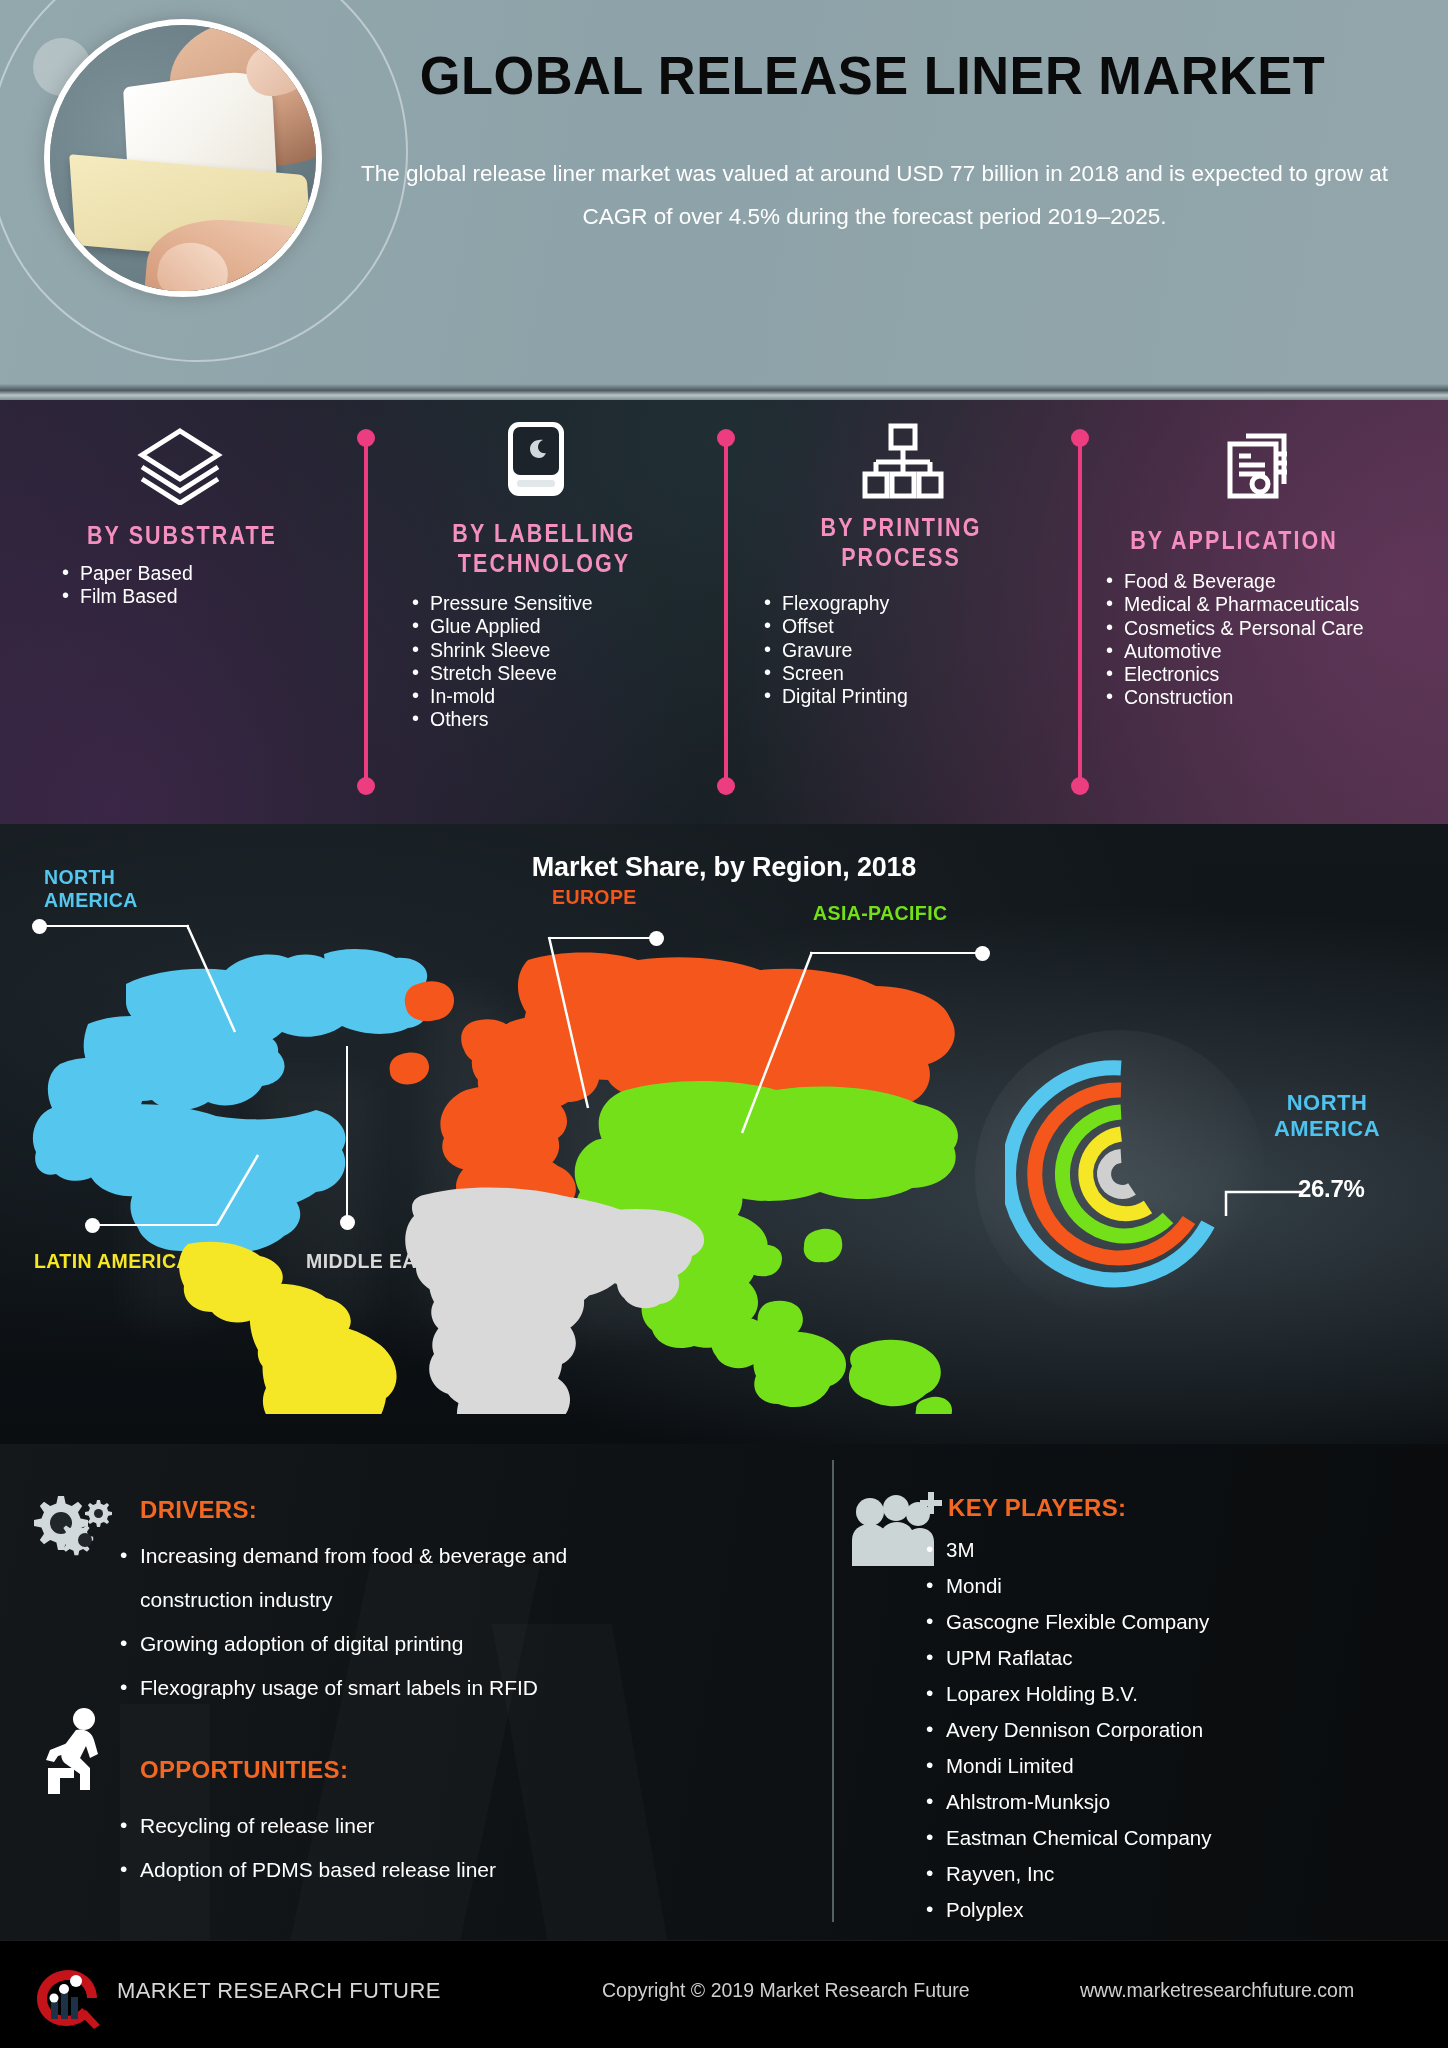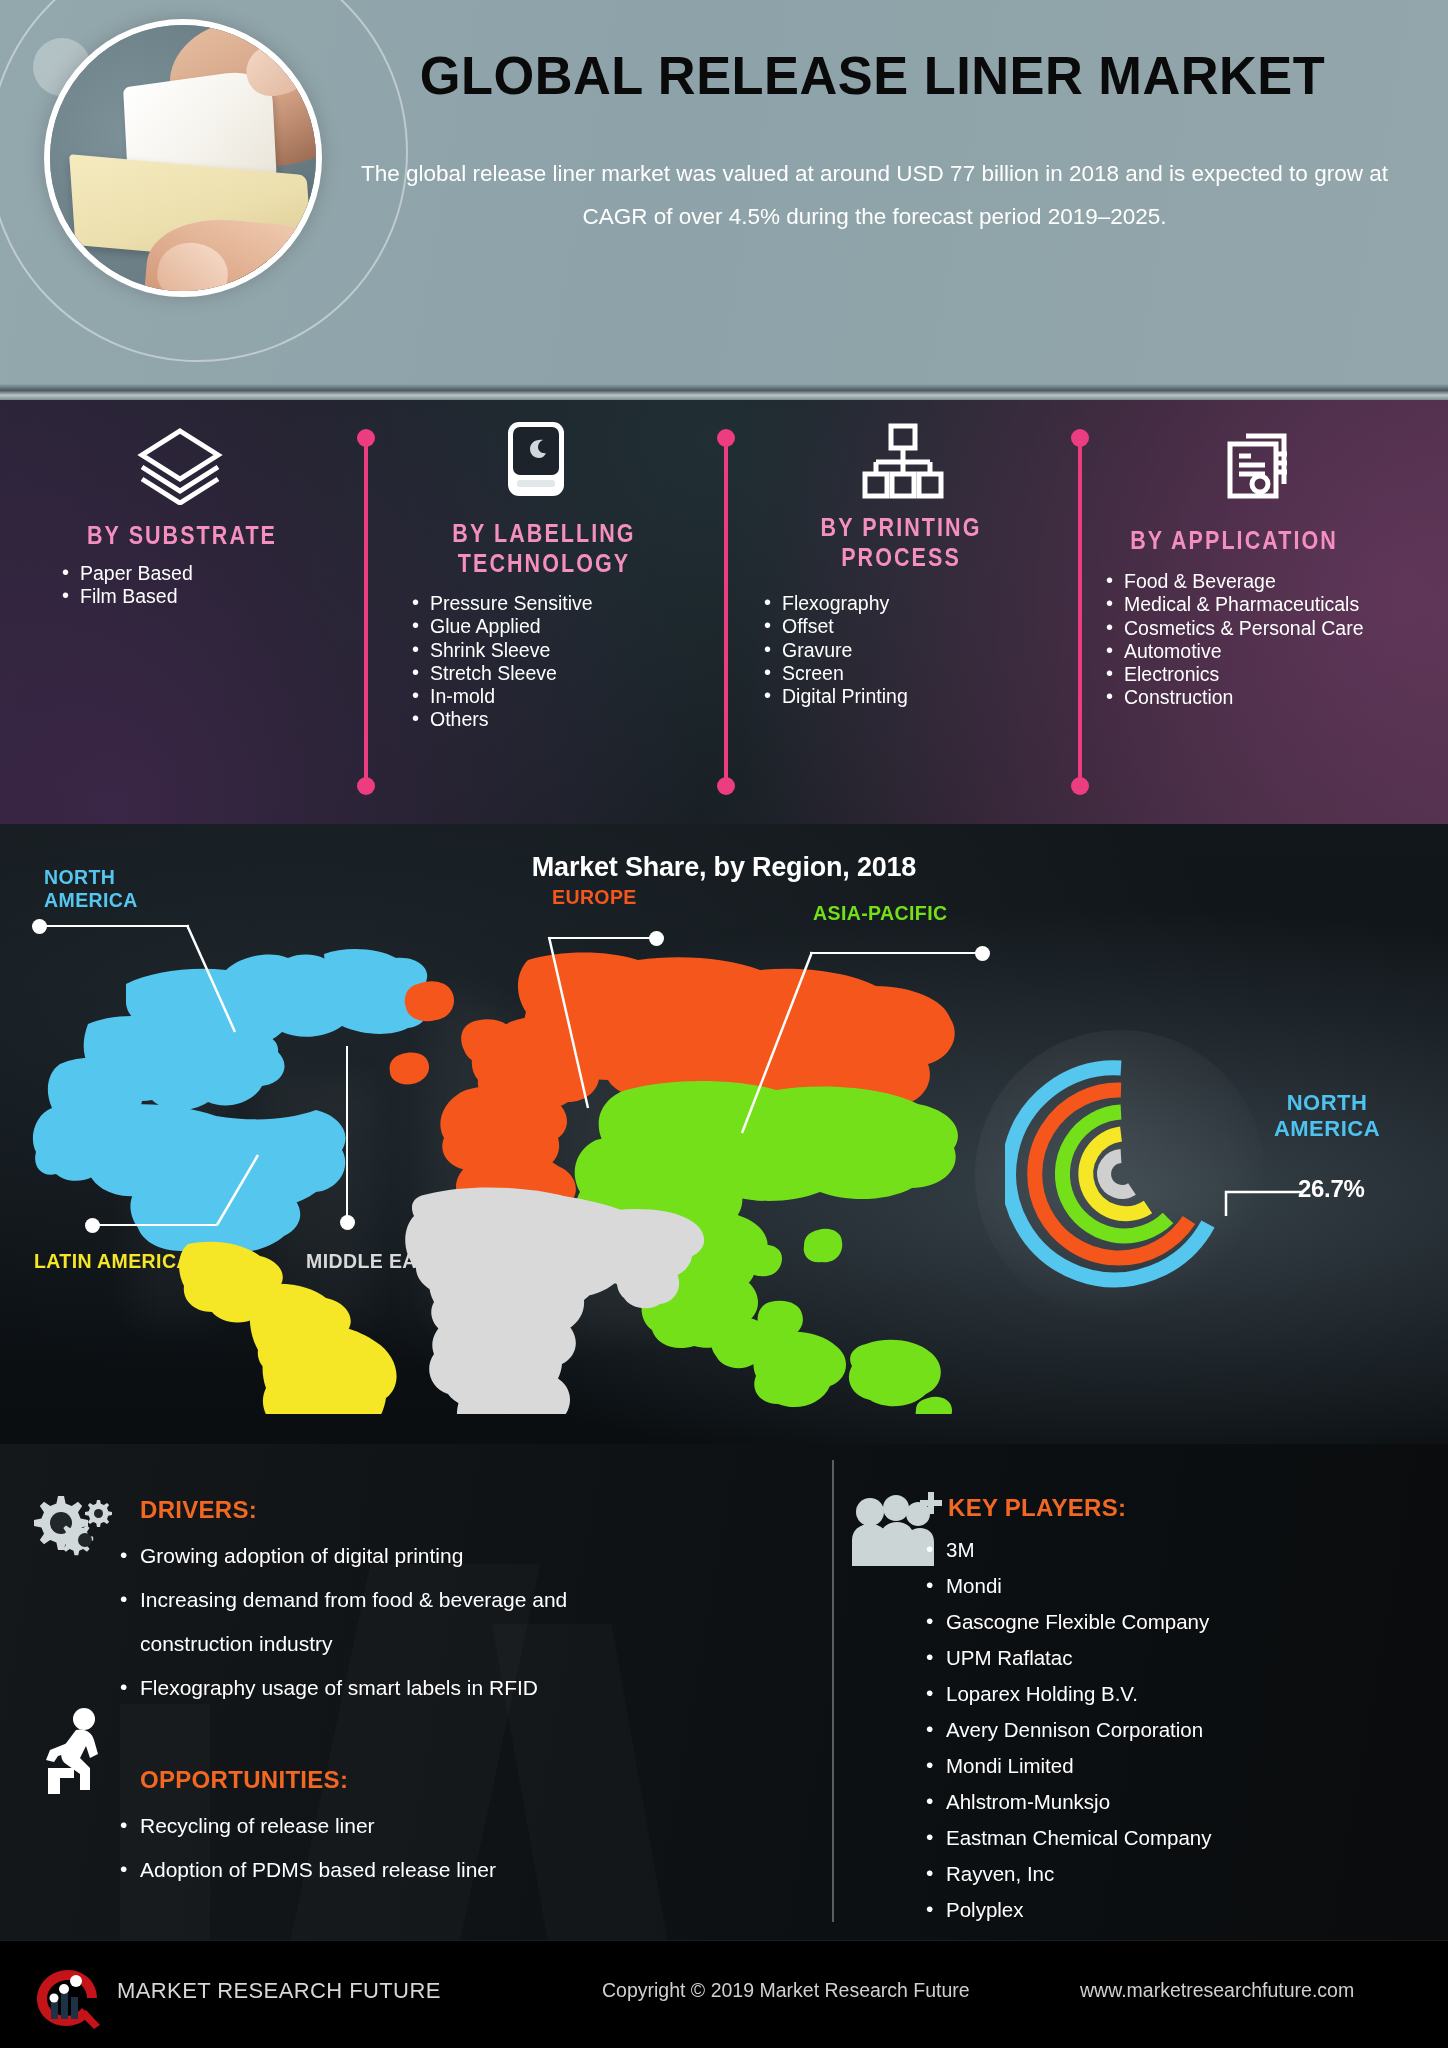--- a/index.html
+++ b/index.html
@@ -535,36 +535,36 @@
           <circle cx="33" cy="31" r="11" fill="#20262a"></circle>
           <path d="M54 36 l4.6 0 1.2 5.6 4.7 2 4.7-3.2 3.2 3.2-3.2 4.7 2 4.7 5.6 1.2 0 4.6-5.6 1.2-2 4.7 3.2 4.7-3.2 3.2-4.7-3.2-4.7 2-1.2 5.6-4.6 0-1.2-5.6-4.7-2-4.7 3.2-3.2-3.2 3.2-4.7-2-4.7L36 59l0-4.6 5.6-1.2 2-4.7-3.2-4.7 3.2-3.2 4.7 3.2 4.7-2z" transform="translate(-6,-8) scale(0.82) translate(10,10)"></path>
           <circle cx="57" cy="48" r="7" fill="#20262a"></circle>
           <path d="M69 8 l3 0 .8 3.7 3.1 1.3 3.1-2.1 2.1 2.1-2.1 3.1 1.3 3.1 3.7.8 0 3-3.7.8-1.3 3.1 2.1 3.1-2.1 2.1-3.1-2.1-3.1 1.3L72 35l-3 0-.8-3.7-3.1-1.3-3.1 2.1-2.1-2.1 2.1-3.1-1.3-3.1L57 23l0-3 3.7-.8 1.3-3.1-2.1-3.1 2.1-2.1 3.1 2.1 3.1-1.3z"></path>
           <circle cx="70.5" cy="21.5" r="4.5" fill="#20262a"></circle>
         </g>
       </svg>
     </div>
     <div class="sect-head" style="left:140px; top:52px;">DRIVERS:</div>
     <ul class="bullets" style="left:118px; top:90px; width:560px;">
+      <li>Increasing demand from food &amp; beverage and construction industry</li>
       <li>Growing adoption of digital printing</li>
-      <li>Increasing demand from food &amp; beverage and construction industry</li>
       <li>Flexography usage of smart labels in RFID</li>
     </ul>
 
     <div style="position:absolute; left:40px; top:262px;">
       <svg width="72" height="90" viewBox="0 0 72 90">
         <g fill="#ffffff">
           <circle cx="44" cy="13" r="11"></circle>
           <path d="M36 24 C44 22,52 26,54 34 L58 48 L50 52 L46 40 L40 52 L50 62 L50 84 L40 84 L40 68 L26 58 C20 54,20 46,24 40 Z"></path>
           <path d="M30 36 L10 44 L6 54 L14 56 L18 50 L32 46 Z"></path>
           <path d="M8 62 L34 62 L34 72 L20 72 L20 88 L8 88 Z"></path>
         </g>
       </svg>
     </div>
-    <div class="sect-head" style="left:140px; top:322px;">OPPORTUNITIES:</div>
+    <div class="sect-head" style="left:140px; top:312px;">OPPORTUNITIES:</div>
     <ul class="bullets" style="left:118px; top:360px; width:560px;">
       <li>Recycling of release liner</li>
       <li>Adoption of PDMS based release liner</li>
     </ul>
 
     <div style="position:absolute; left:850px; top:48px;">
       <svg width="92" height="78" viewBox="0 0 92 78">
         <g fill="#ccd5d6">
           <circle cx="20" cy="20" r="14"></circle>
           <circle cx="46" cy="16" r="13"></circle>

